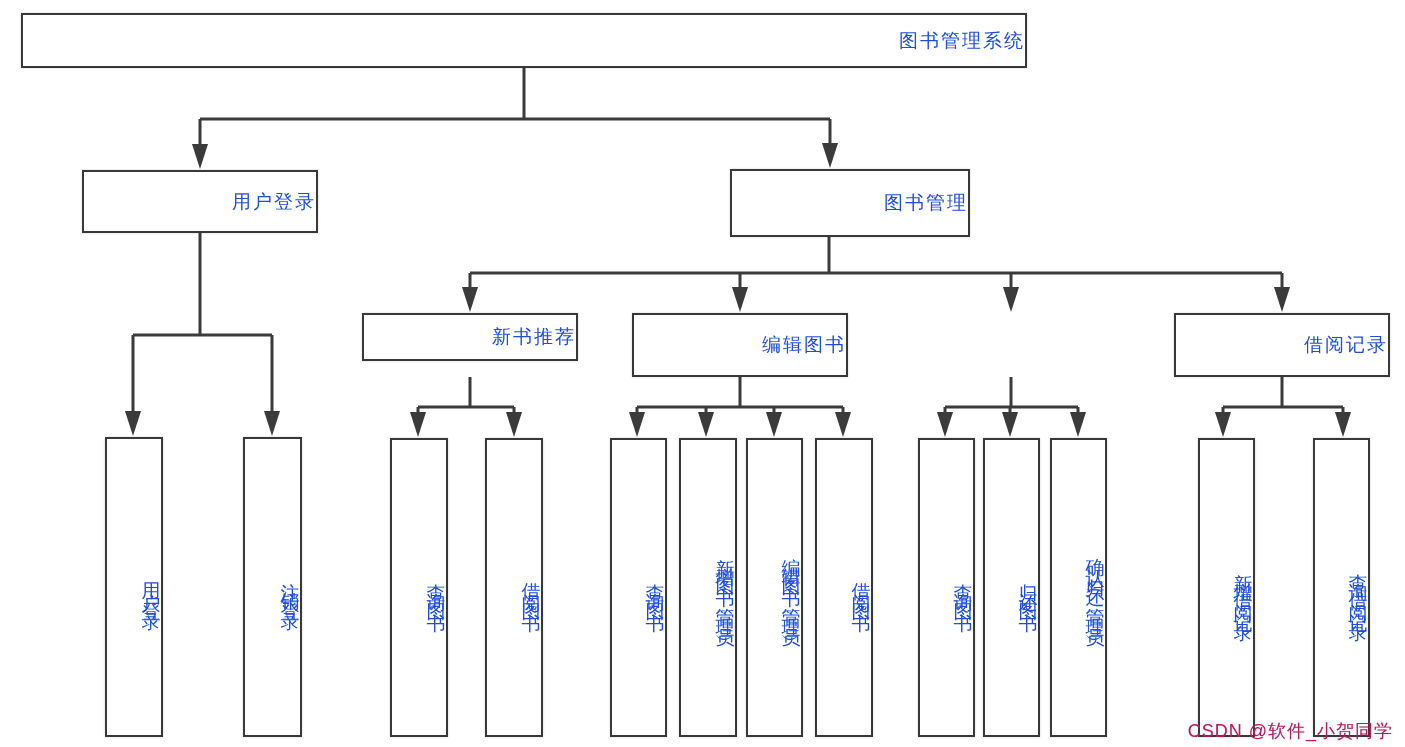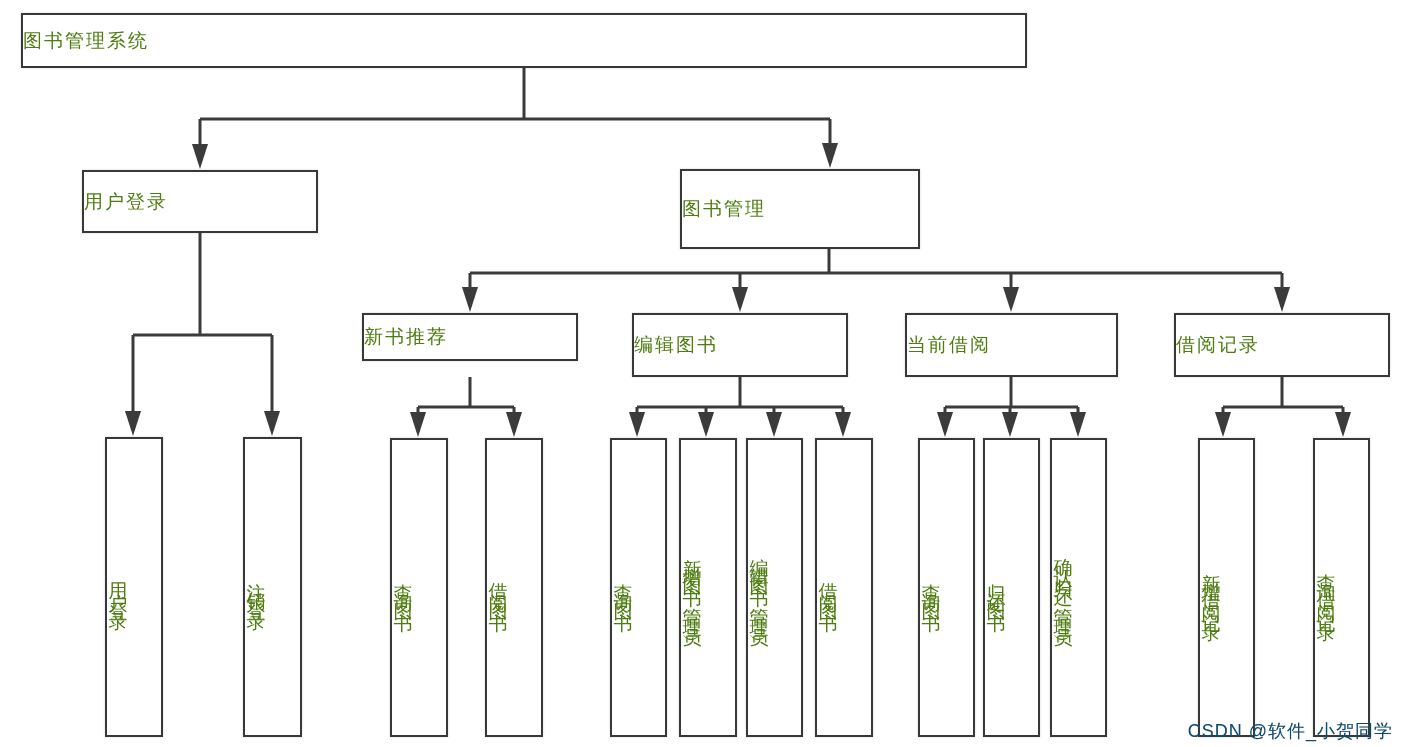--- a/index.html
+++ b/index.html
@@ -22,22 +22,22 @@
     height: 747px;
     z-index: 1;
   }
   .node {
     position: absolute;
     background: #ffffff;
     border: 2.5px solid #383838;
     box-sizing: border-box;
     display: flex;
     align-items: center;
-    justify-content: flex-start;
-    color: #4d7c0f;
+    justify-content: flex-end;
+    color: #1d4ed8;
     z-index: 2;
     box-shadow: 0 0 2px rgba(0,0,0,0.18);
   }
   .h-node {
     font-size: 19px;
     letter-spacing: 2px;
   }
   .title-node {
     font-size: 19px;
     letter-spacing: 2px;
@@ -49,21 +49,21 @@
     letter-spacing: 10px;
     line-height: 1.1;
     white-space: nowrap;
   }
   #watermark {
     position: absolute;
     right: 12px;
     bottom: 4px;
     font-size: 18px;
     letter-spacing: 1px;
-    color: #0c4a6e;
+    color: #be185d;
     z-index: 3;
     text-shadow: 0 0 1px rgba(120,120,120,0.35);
   }
 </style>
 </head>
 <body>
 
 <div id="canvas">
 
   <svg id="wires" viewBox="0 0 1405 747" xmlns="http://www.w3.org/2000/svg" stroke="#3b3b3b" stroke-width="3" fill="#3b3b3b">
@@ -142,33 +142,30 @@
     </g>
   </svg>
 
   <div class="node h-node title-node" style="left:21px; top:13px; width:1006px; height:55px;">
     <span>图书管理系统</span>
   </div>
 
   <div class="node h-node" style="left:82px; top:170px; width:236px; height:63px;">
     <span>用户登录</span>
   </div>
-  <div class="node h-node" style="left:680px; top:169px; width:240px; height:80px;font-family:Liberation Serif, serif;">
+  <div class="node h-node" style="left:730px; top:169px; width:240px; height:68px;font-family:Liberation Serif, serif;">
     <span>图书管理</span>
   </div>
 
   <div class="node h-node" style="left:362px; top:313px; width:216px; height:48px;">
     <span>新书推荐</span>
   </div>
   <div class="node h-node" style="left:632px; top:313px; width:216px; height:64px;">
     <span>编辑图书</span>
   </div>
-  <div class="node h-node" style="left:905px; top:313px; width:213px; height:64px;">
-    <span>当前借阅</span>
-  </div>
   <div class="node h-node" style="left:1174px; top:313px; width:216px; height:64px;">
     <span>借阅记录</span>
   </div>
 
   <div class="node v-node" style="left:105px; top:437px; width:58px; height:300px;">
     <span class="v-text">用户登录</span>
   </div>
   <div class="node v-node" style="left:243px; top:437px; width:59px; height:300px;">
     <span class="v-text">注销登录</span>
   </div>

